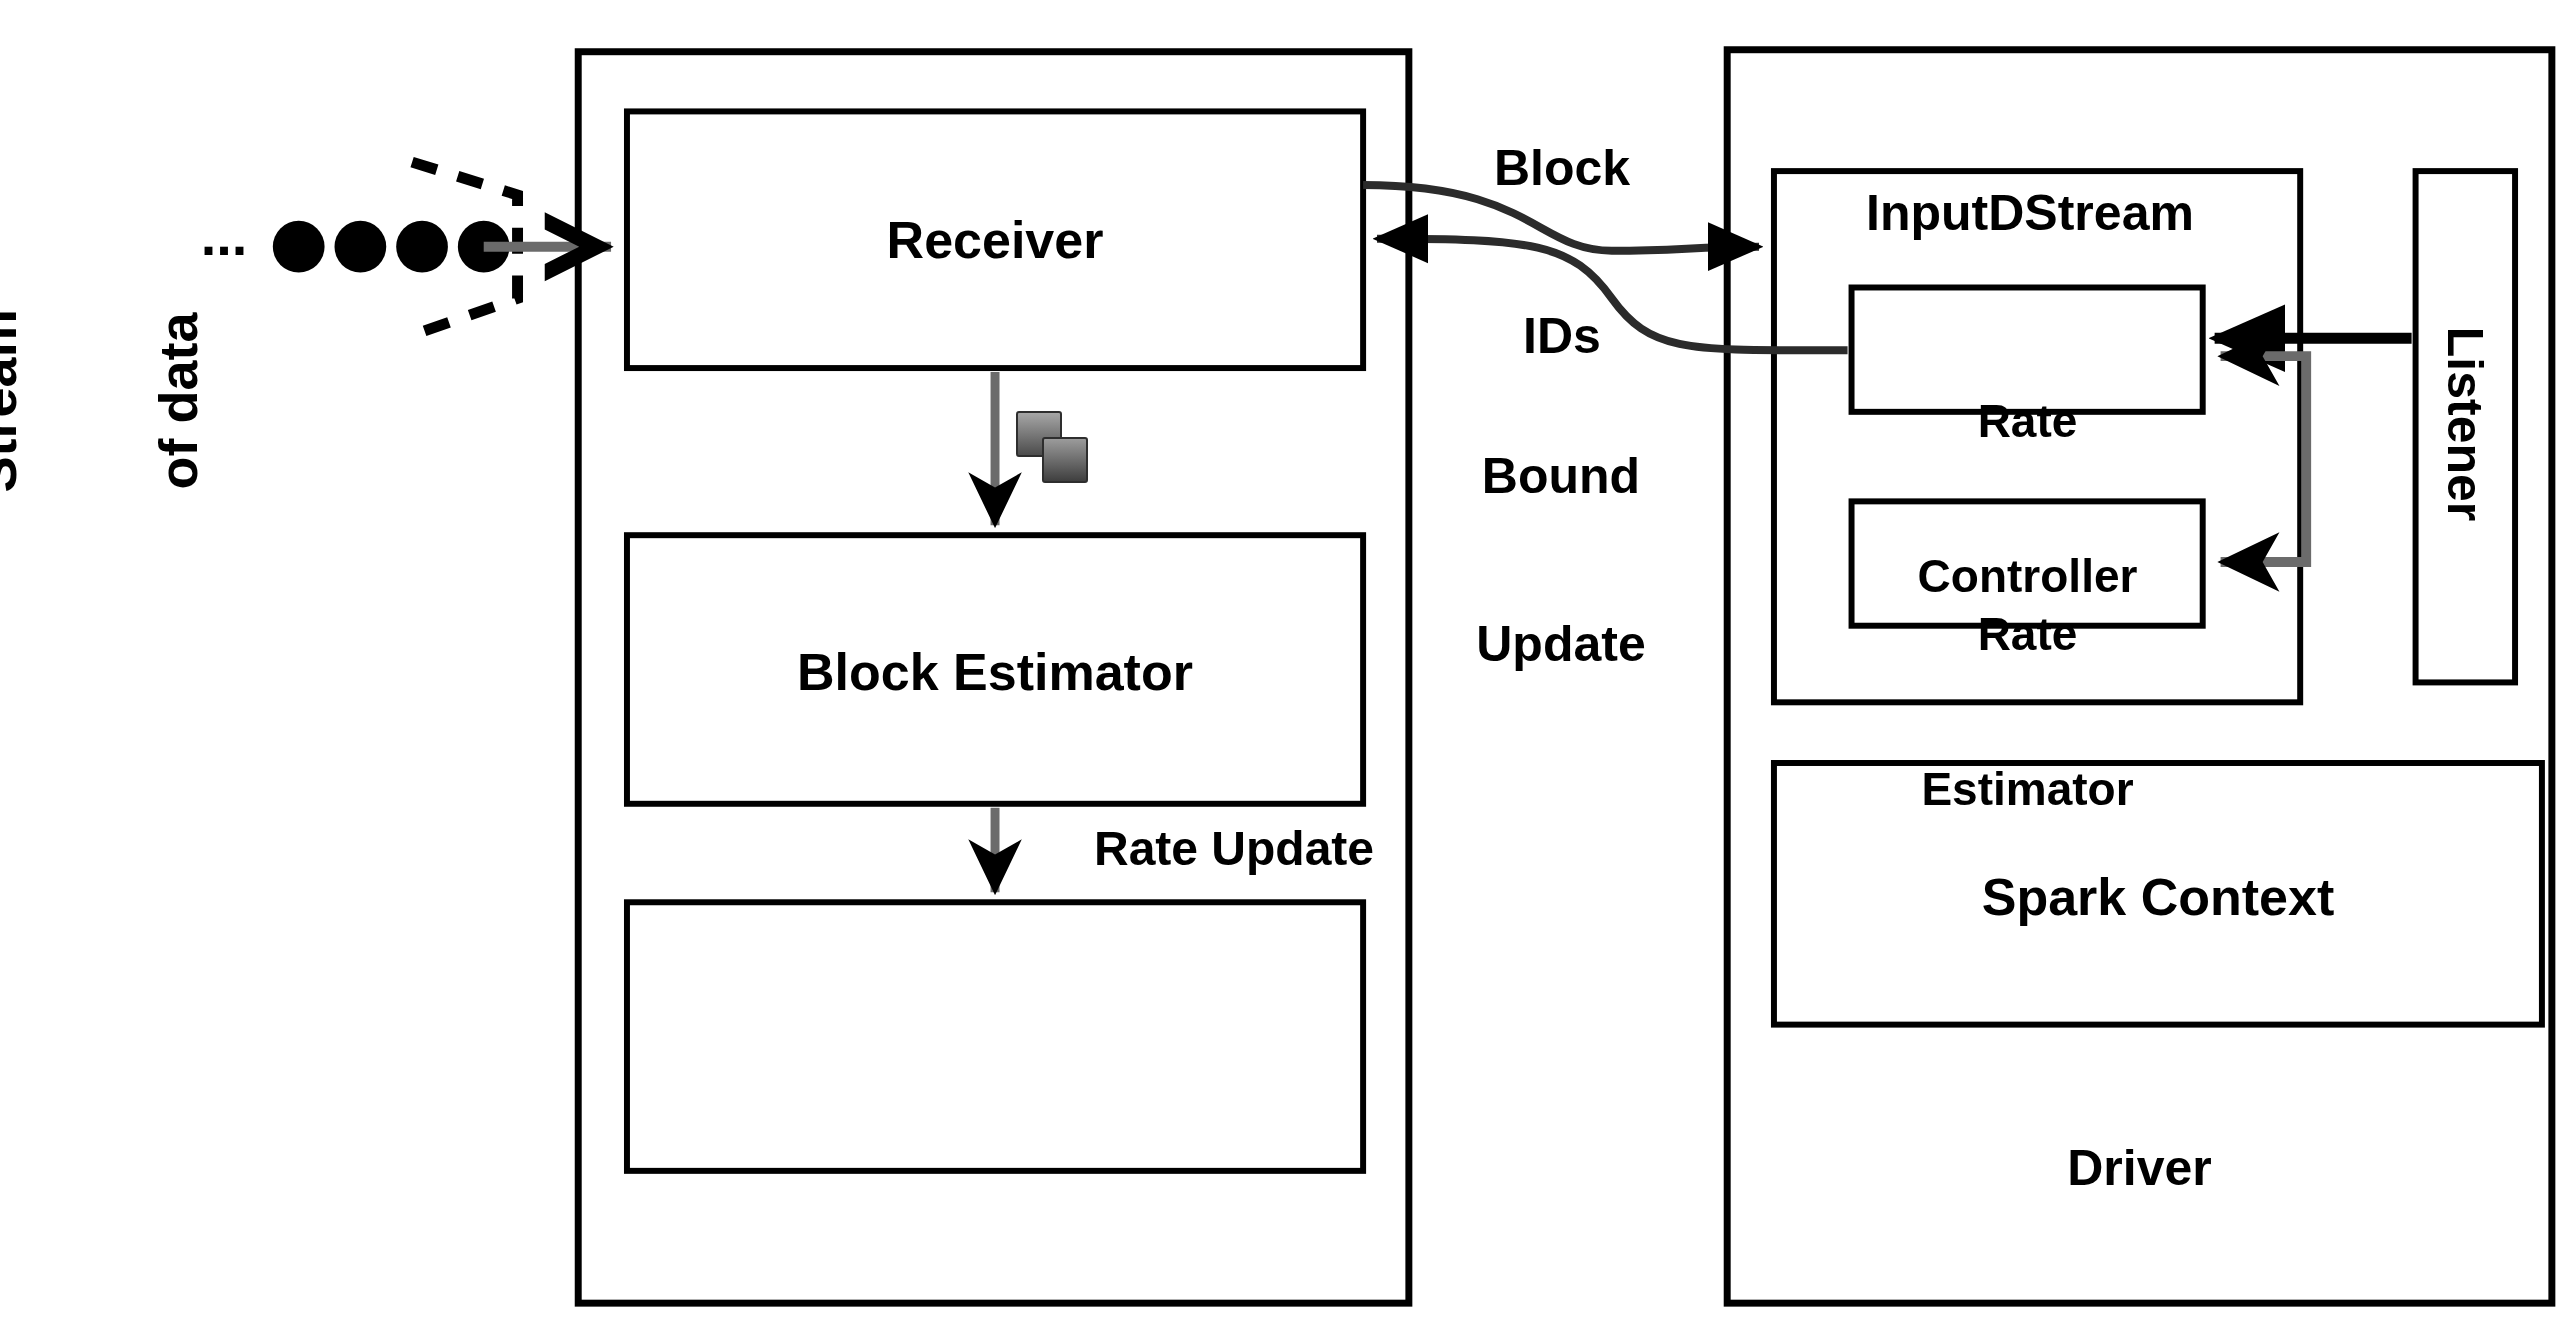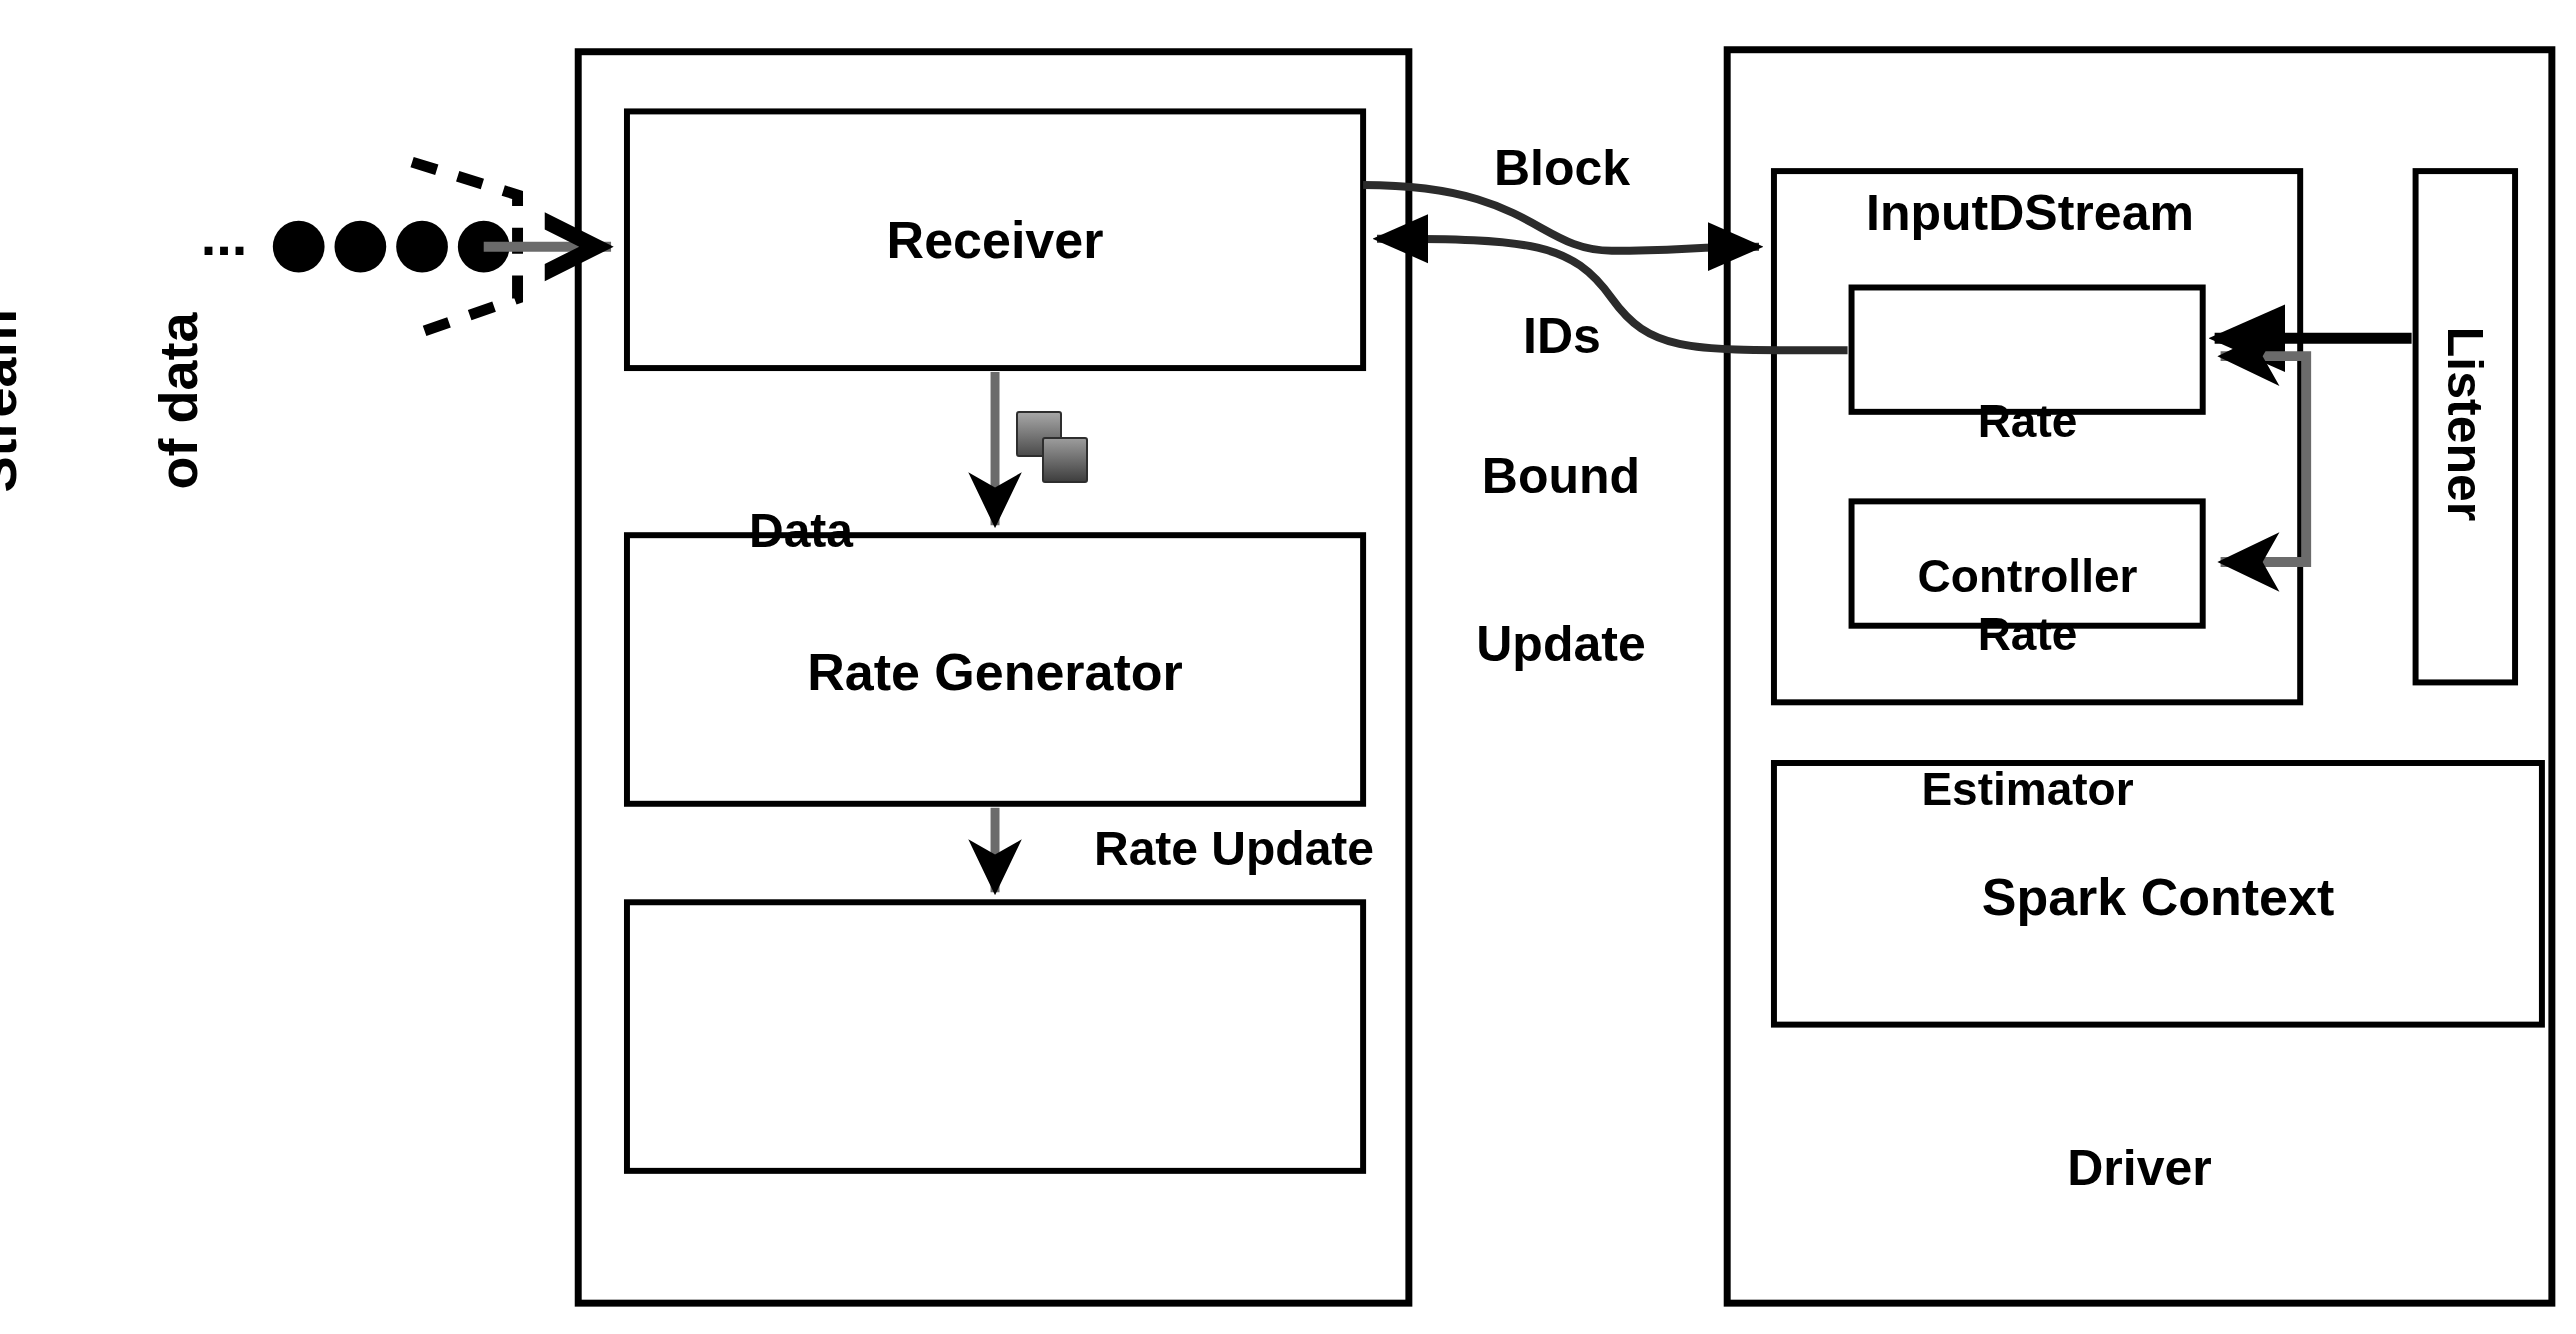--- a/index.html
+++ b/index.html
@@ -85,41 +85,40 @@
   <div class="txt rot-ccw" style="left:-52px;top:159px;width:279px;font-size:54px;">
     <div>Stream</div>
     <div>of data</div>
   </div>
 
   <div class="txt" style="left:184px;top:205px;width:80px;font-size:56px;">...</div>
 
   <div class="txt" style="left:627px;top:211px;width:736px;font-size:52px;">Receiver</div>
 
   <div class="txt" style="left:637px;top:396px;width:328px;font-size:48px;">
-    <div>Data</div>
   </div>
 
   <div style="position:absolute;left:1015px;top:410px;width:80px;height:80px;">
     <svg viewBox="0 0 80 80" width="80" height="80">
       <defs>
         <linearGradient id="cg1" x1="0" y1="0" x2="0" y2="1">
           <stop offset="0" stop-color="#a8a8a8"></stop>
             <stop offset="1" stop-color="#4a4a4a"></stop>
         </linearGradient>
         <linearGradient id="cg2" x1="0" y1="0" x2="0" y2="1">
           <stop offset="0" stop-color="#9d9d9d"></stop>
             <stop offset="1" stop-color="#3d3d3d"></stop>
         </linearGradient>
       </defs>
       <rect x="2" y="2" width="44" height="44" rx="2" fill="url(#cg1)" stroke="#2e2e2e" stroke-width="2"></rect>
       <rect x="28" y="28" width="44" height="44" rx="2" fill="url(#cg2)" stroke="#2e2e2e" stroke-width="2"></rect>
     </svg>
   </div>
 
-  <div class="txt" style="left:627px;top:643px;width:736px;font-size:52px;">Rate Generator</div>
+  <div class="txt" style="left:627px;top:643px;width:736px;font-size:52px;">Block Estimator</div>
 
   <div class="txt" style="left:1025px;top:822px;width:418px;font-size:48px;text-align:center;">Rate Update</div>
 
 
 
   <div class="txt" style="left:1413px;top:28px;width:298px;font-size:50px;text-align:center;">
     <div>Block</div>
     <div>IDs</div>
   </div>
 

